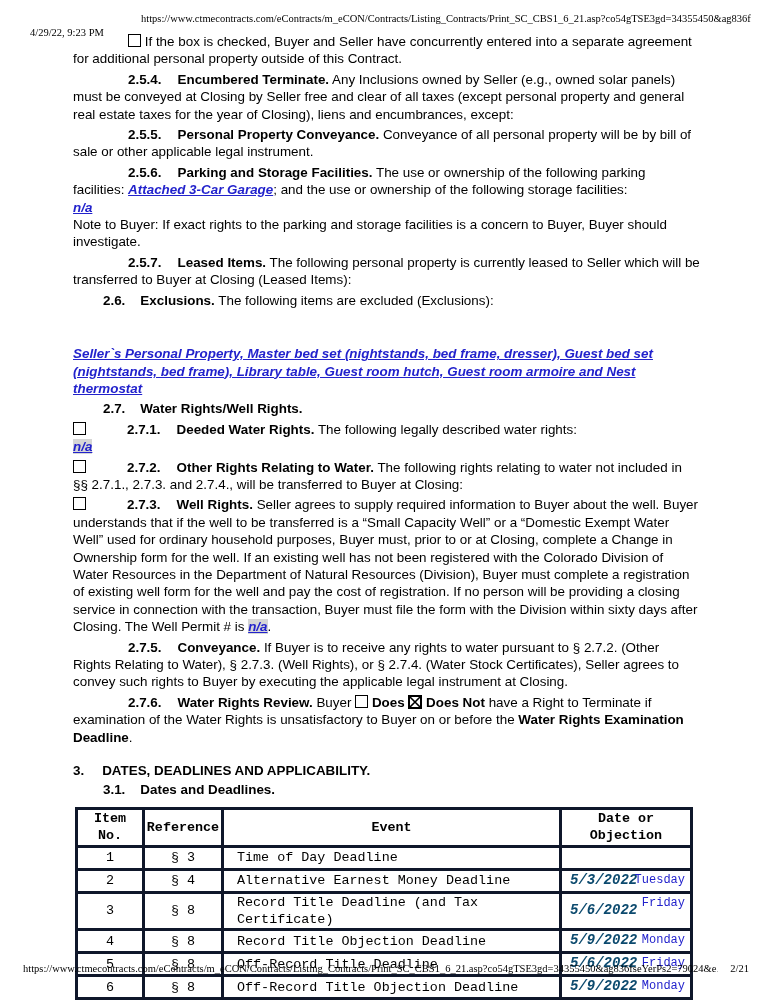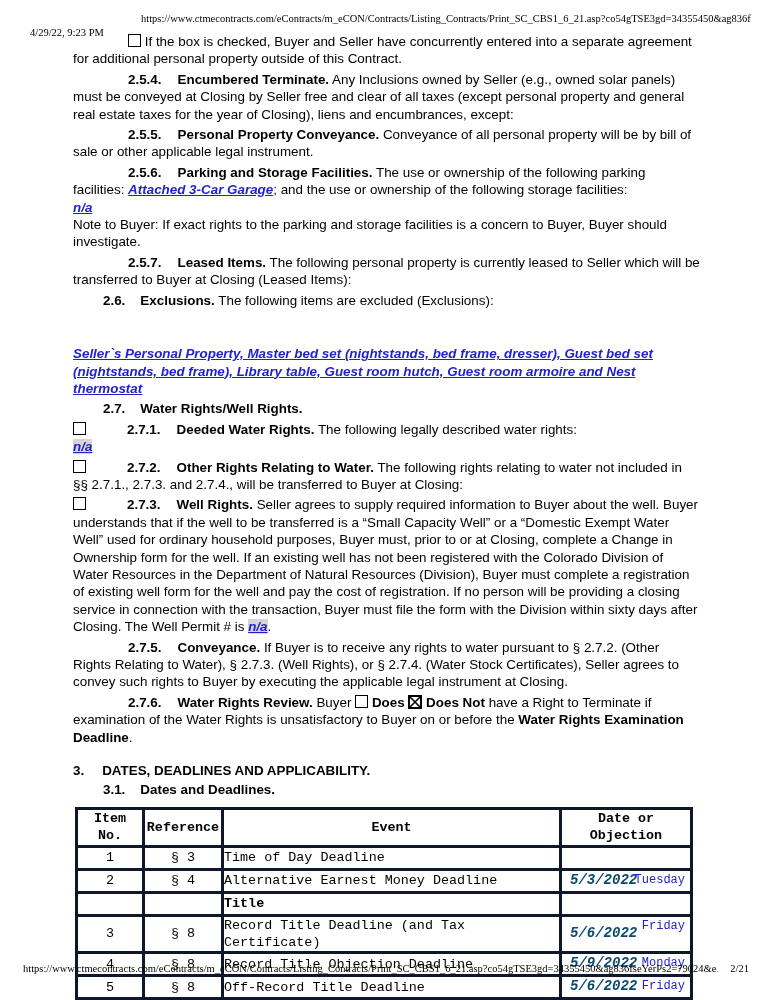--- a/index.html
+++ b/index.html
@@ -32,21 +32,21 @@
 
   .h3row { font-weight:bold; margin-top:16px; }
   .h31row { font-weight:bold; text-indent:30px; margin-top:2px; }
 
   .tablewrap { margin-top:8px; margin-left:2px; width:619px; height:206px; overflow:hidden; }
   table { border-collapse:collapse; width:615px; table-layout:fixed; border:2px solid #000; }
   th, td { border:3px solid #0f172a; padding:0; vertical-align:middle; font-size:13.4px;font-family:Liberation Mono, monospace; }
   th { height:24px; font-weight:bold; text-align:center; }
   td { height:20px; }
   .c { text-align:center; }
-  .event { padding-left:0; text-align:left; }
+  .event { padding-left:13px; text-align:left; }
   .datecell { position:relative; }
   .dateval { position:absolute; left:8px; top:50%; transform:translateY(-50%); color:#0c4a6e; font-weight:bold; font-style:italic; font-size:14px; }
   .dayval { position:absolute; right:5px; top:1px; color:#2222cc; font-size:12px; }
 </style>
 </head>
 <body>
 
 <div class="print-hf header-date">4/29/22, 9:23 PM</div>
 <div class="print-hf header-url">https://www.ctmecontracts.com/eContracts/m_eCON/Contracts/Listing_Contracts/Print_SC_CBS1_6_21.asp?co54gTSE3gd=34355450&amp;ag836f…</div>
 
@@ -139,29 +139,20 @@
       <tr>
         <td class="c">2</td>
         <td class="c">§ 4</td>
         <td class="event">Alternative Earnest Money Deadline</td>
         <td class="datecell">
               <span class="dateval">5/3/2022</span>
               <span class="dayval">Tuesday</span>
             </td>
       </tr>
       <tr>
-        <td class="c"></td>
-        <td class="c"></td>
-        <td class="event" style="font-weight:bold;">Title</td>
-        <td class="datecell">
-              <span class="dateval"></span>
-              <span class="dayval"></span>
-            </td>
-      </tr>
-      <tr>
         <td class="c">3</td>
         <td class="c">§ 8</td>
         <td class="event">Record Title Deadline (and Tax Certificate)</td>
         <td class="datecell">
               <span class="dateval">5/6/2022</span>
               <span class="dayval">Friday</span>
             </td>
       </tr>
       <tr>
         <td class="c">4</td>

